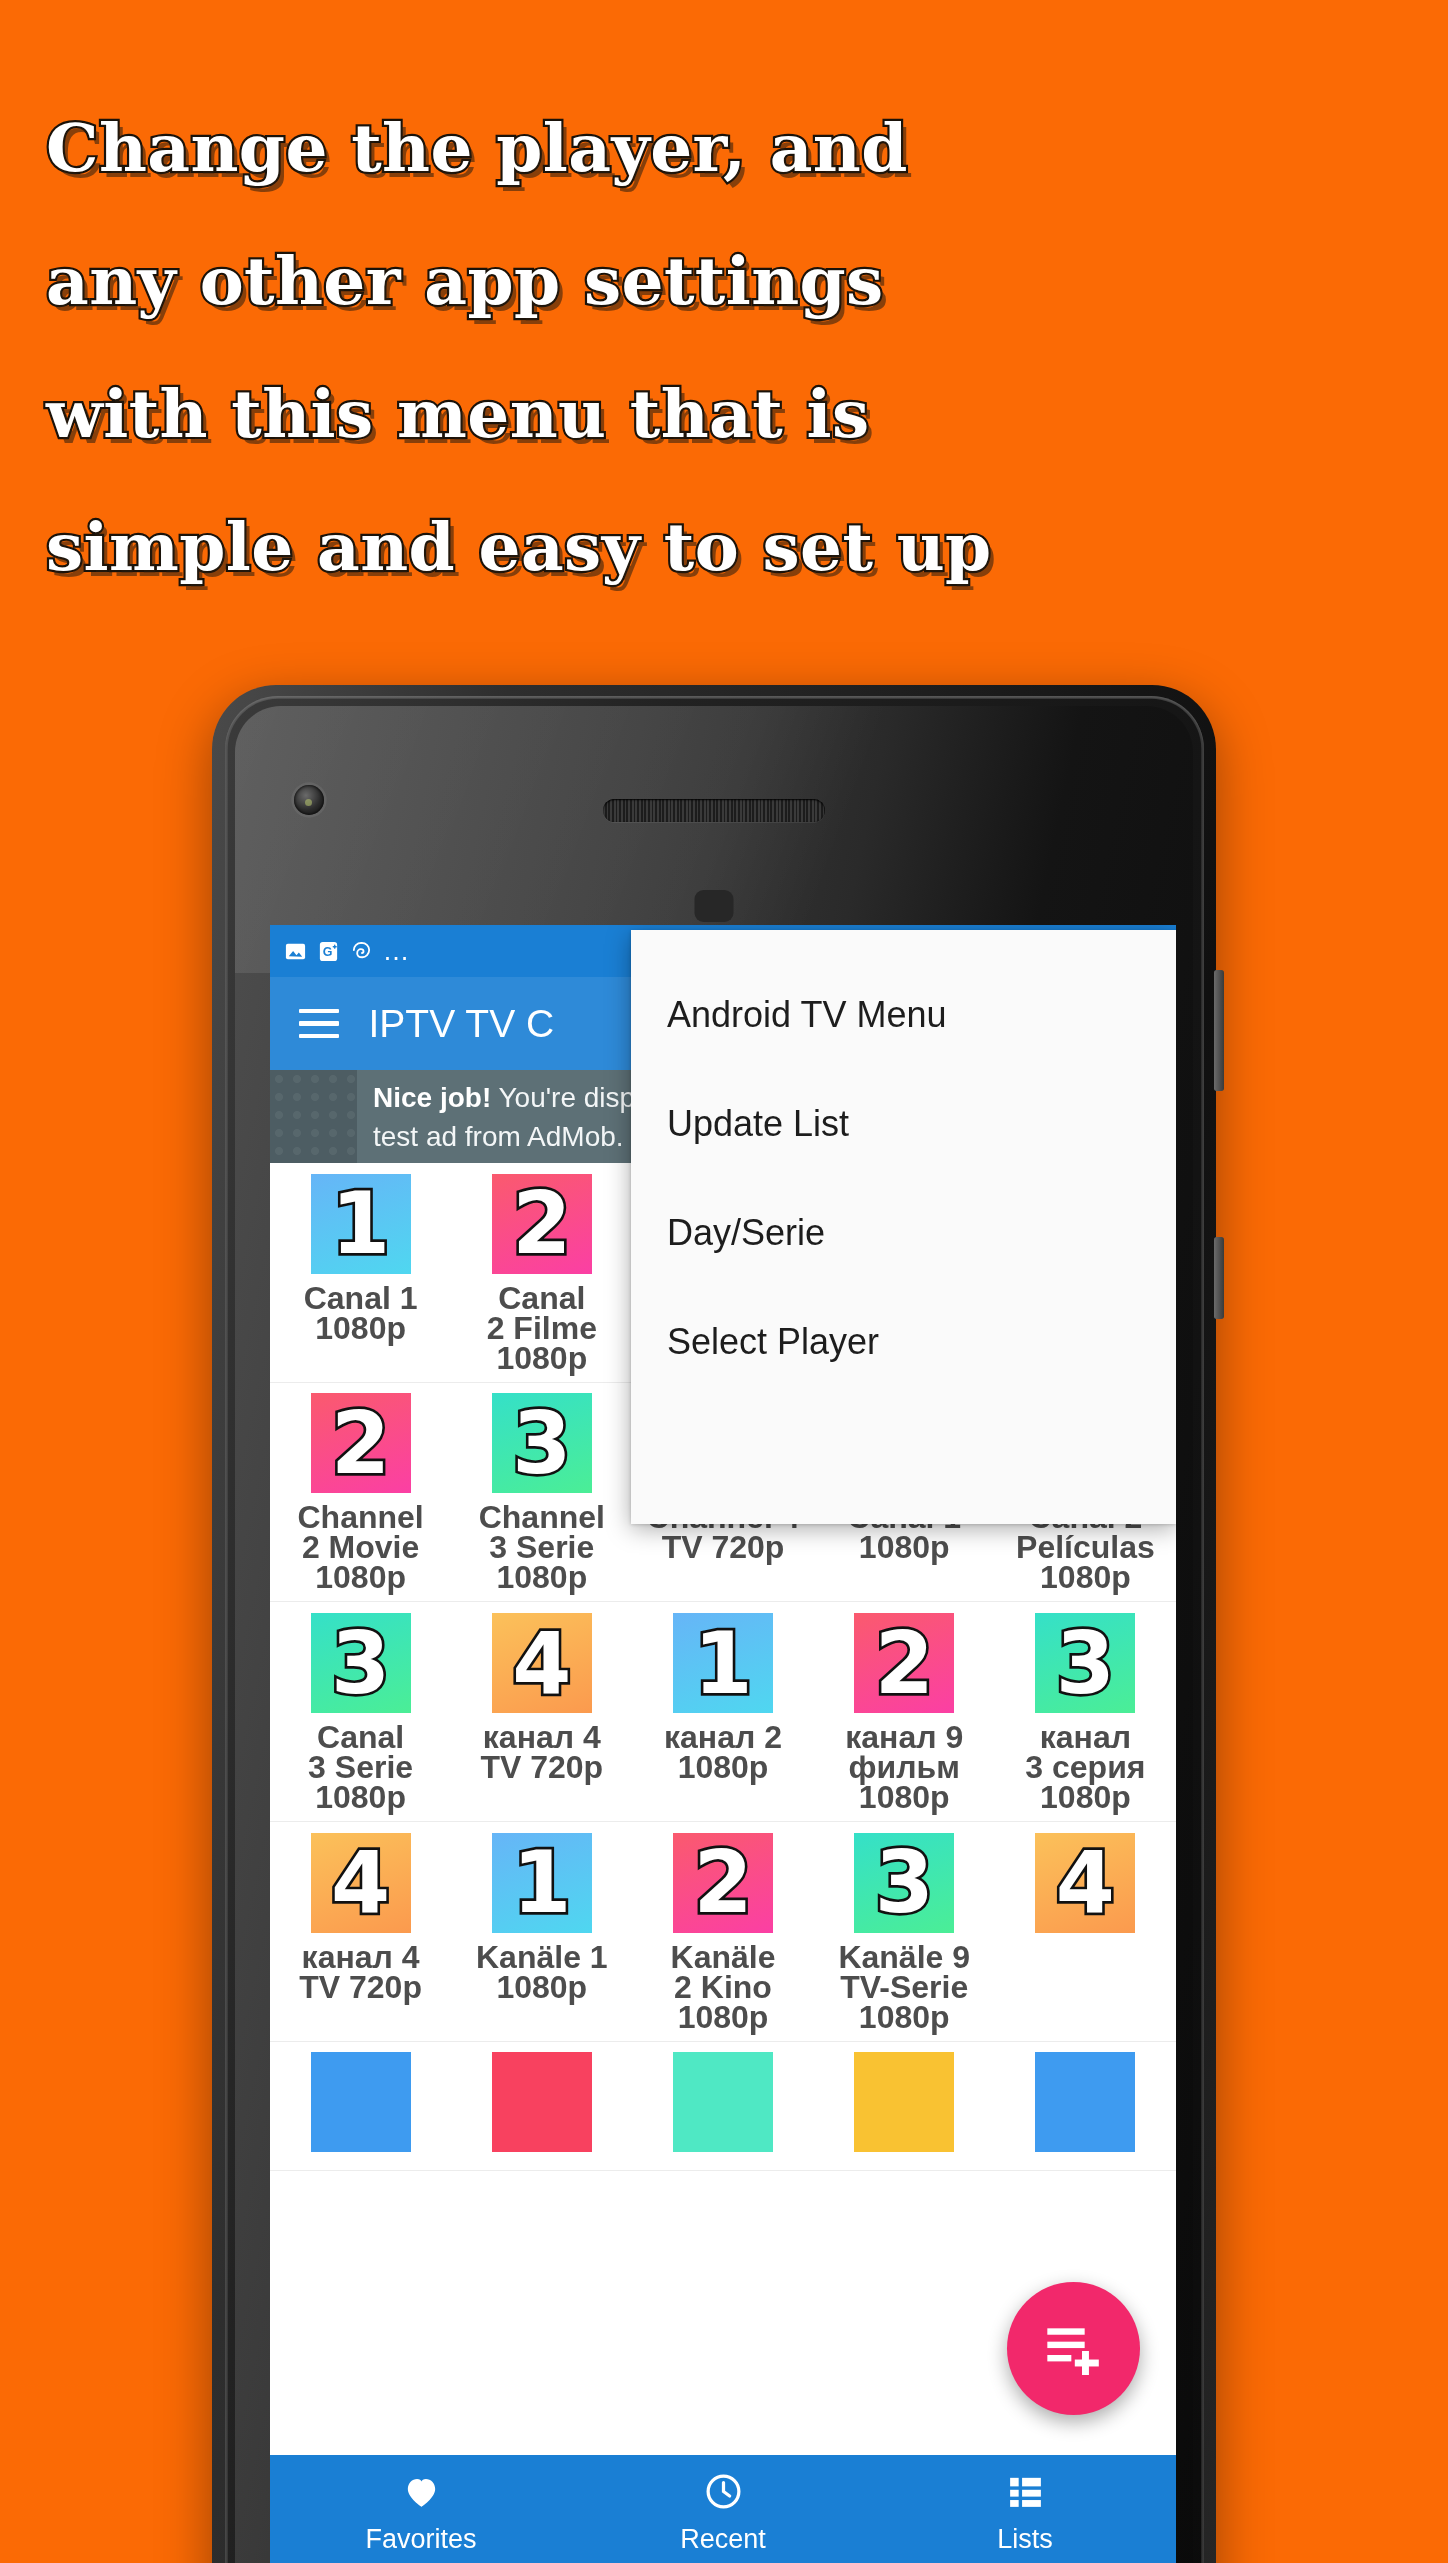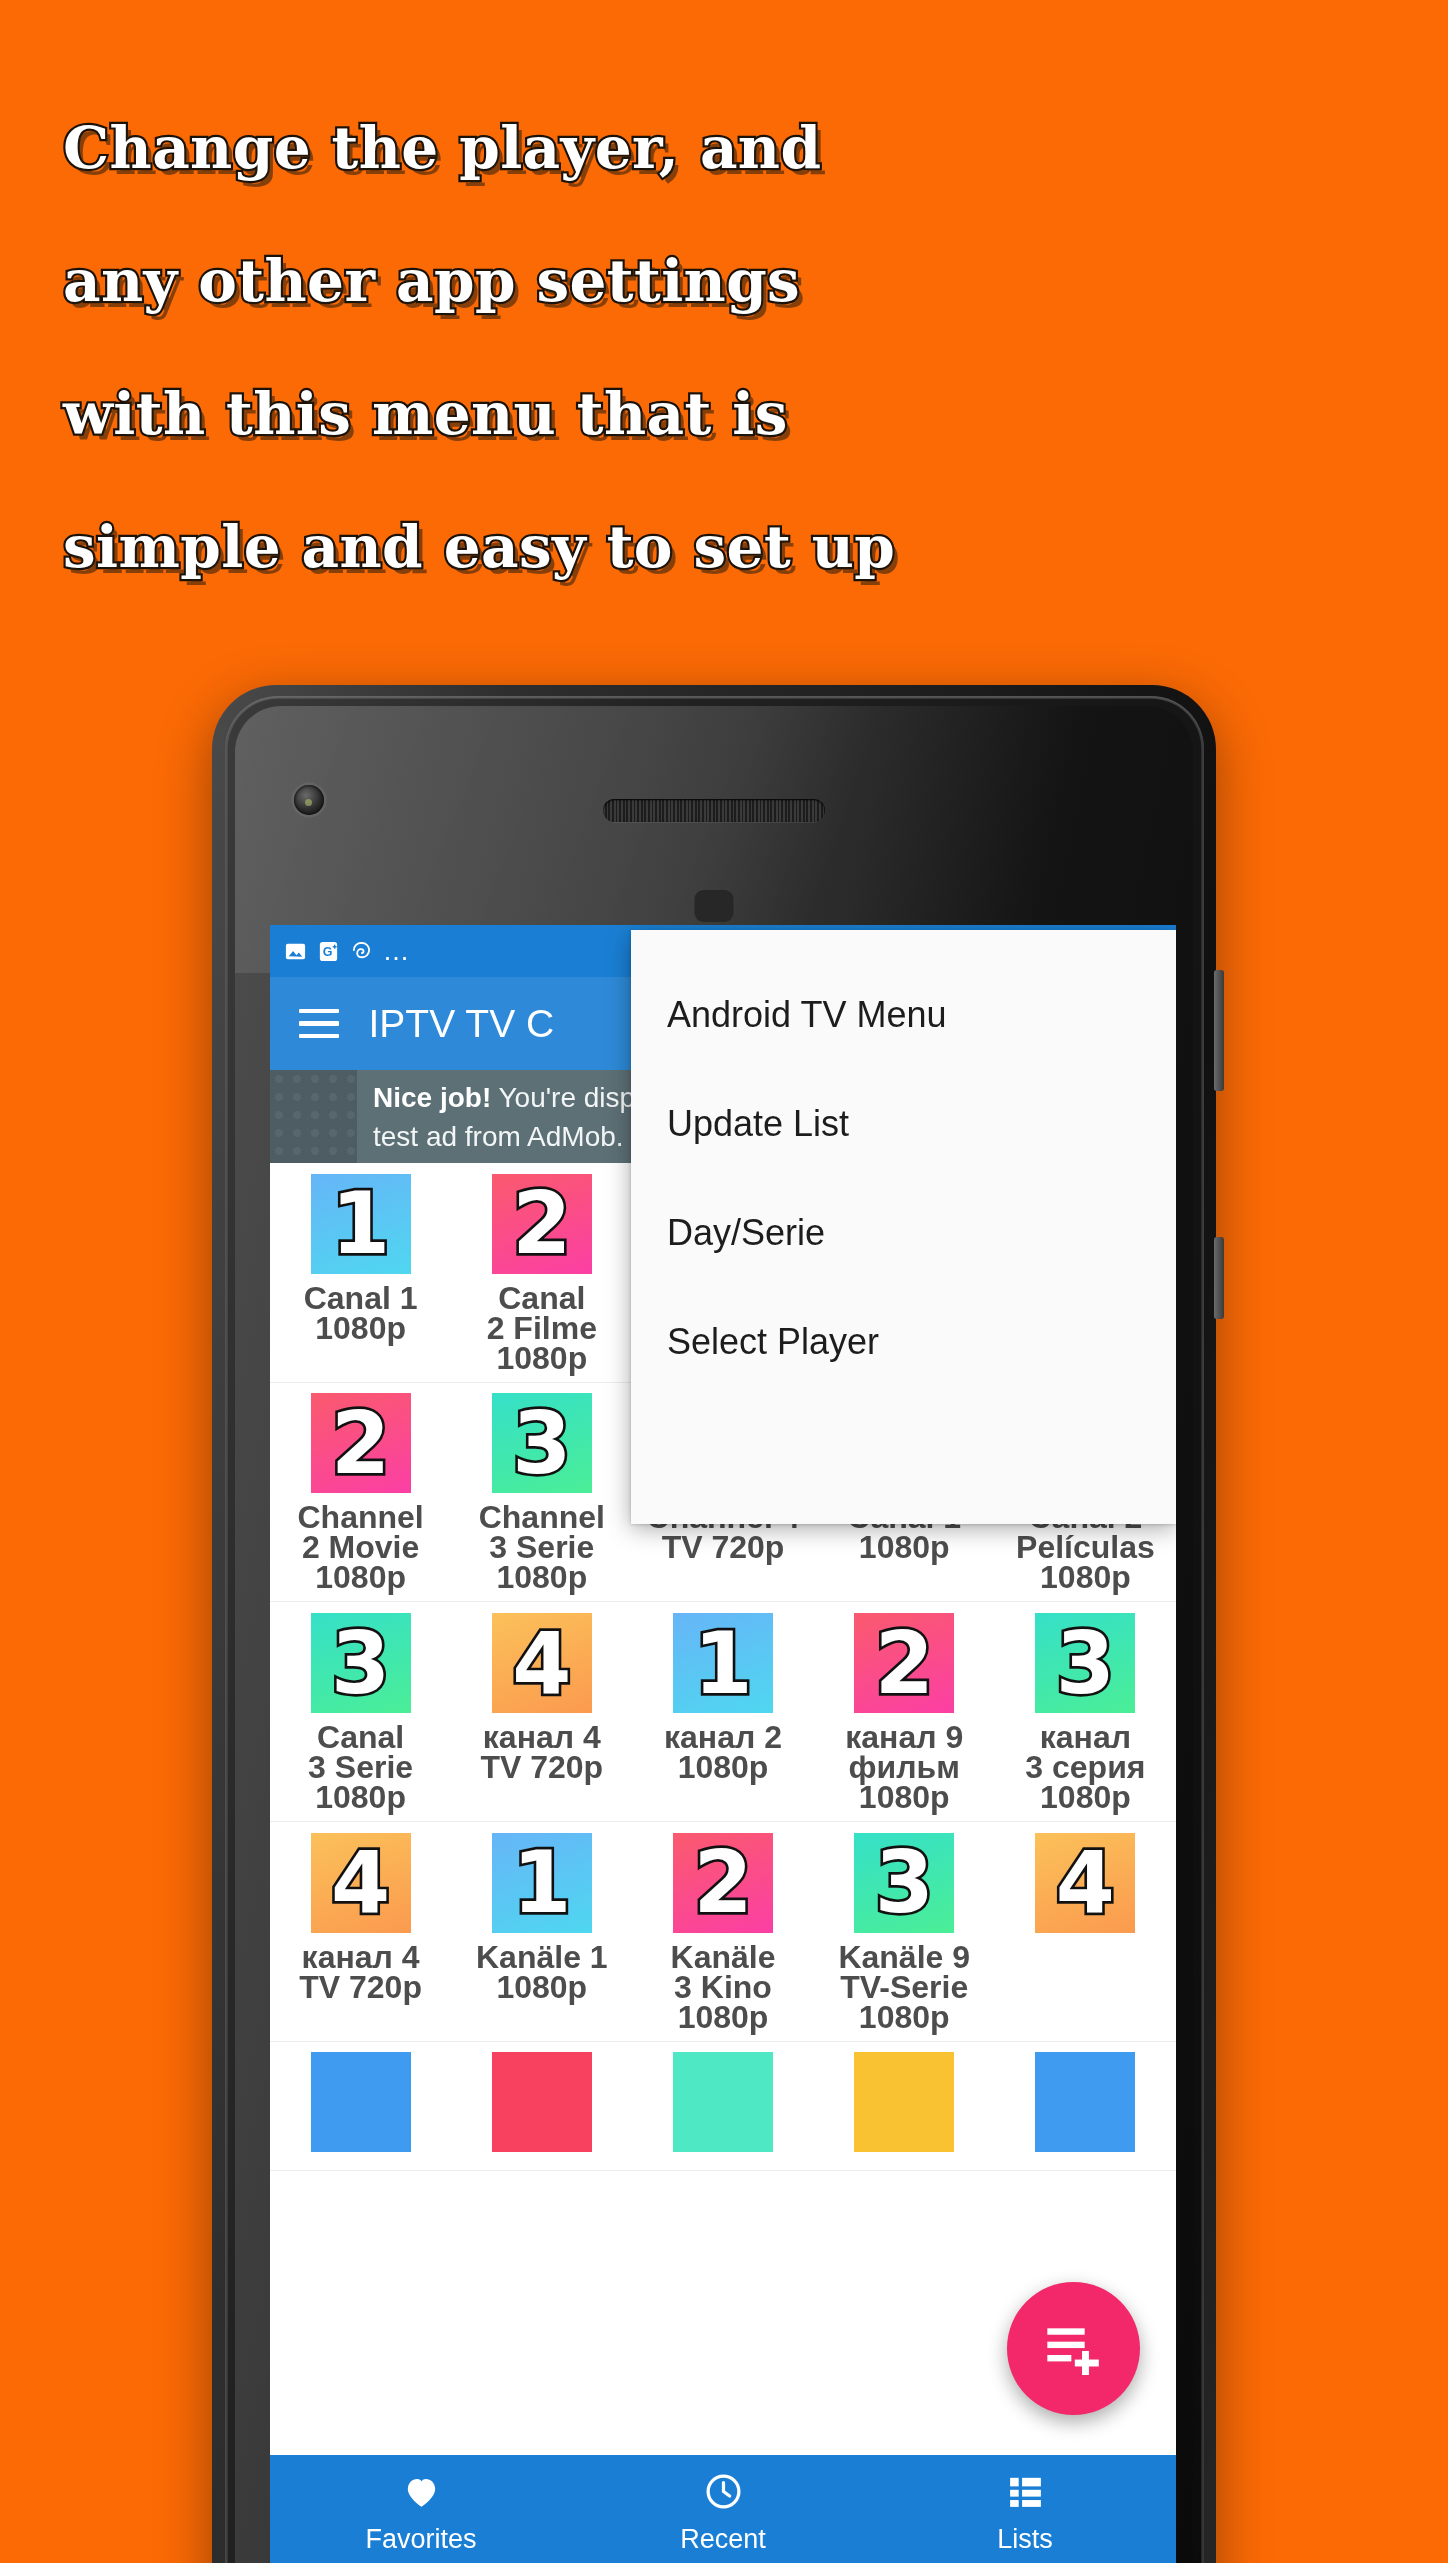--- a/index.html
+++ b/index.html
@@ -7,26 +7,26 @@
   body {
     background: #fb6a05;
     font-family: "Liberation Sans", sans-serif;
     position: relative;
     overflow: hidden;
   }
 
   
   .headline {
     position: absolute;
-    left: 63px;
+    left: 46px;
     top: 82px;
     width: 1371px;
     font-family: "DejaVu Serif", serif;
     font-weight: bold;
-    font-size: 58px;
+    font-size: 66px;
     line-height: 133px;
     letter-spacing: 0.4px;
     color: #ffffff;
     -webkit-text-stroke: 4.4px #1a1209;
     paint-order: stroke fill;
     text-shadow: 5.3px 6.2px 0 rgba(40,28,14,0.55);
   }
   .headline .ln { display: block; white-space: nowrap; }
 
   
@@ -395,21 +395,21 @@
 TV 720p</div>
           </div>
           <div class="cell">
             <div class="thumb" style="background: linear-gradient(160deg, rgb(102, 181, 247), rgb(79, 215, 240));">1</div>
             <div class="cell-label">Kanäle 1
 1080p</div>
           </div>
           <div class="cell">
             <div class="thumb" style="background: linear-gradient(160deg, rgb(250, 90, 110), rgb(251, 63, 164));">2</div>
             <div class="cell-label">Kanäle
-3 Kino
+2 Kino
 1080p</div>
           </div>
           <div class="cell">
             <div class="thumb" style="background: linear-gradient(160deg, rgb(53, 224, 200), rgb(75, 238, 150));">3</div>
             <div class="cell-label">Kanäle 9
 TV-Serie
 1080p</div>
           </div>
           <div class="cell">
             <div class="thumb" style="background: linear-gradient(160deg, rgb(251, 193, 90), rgb(251, 154, 78));">4</div>

